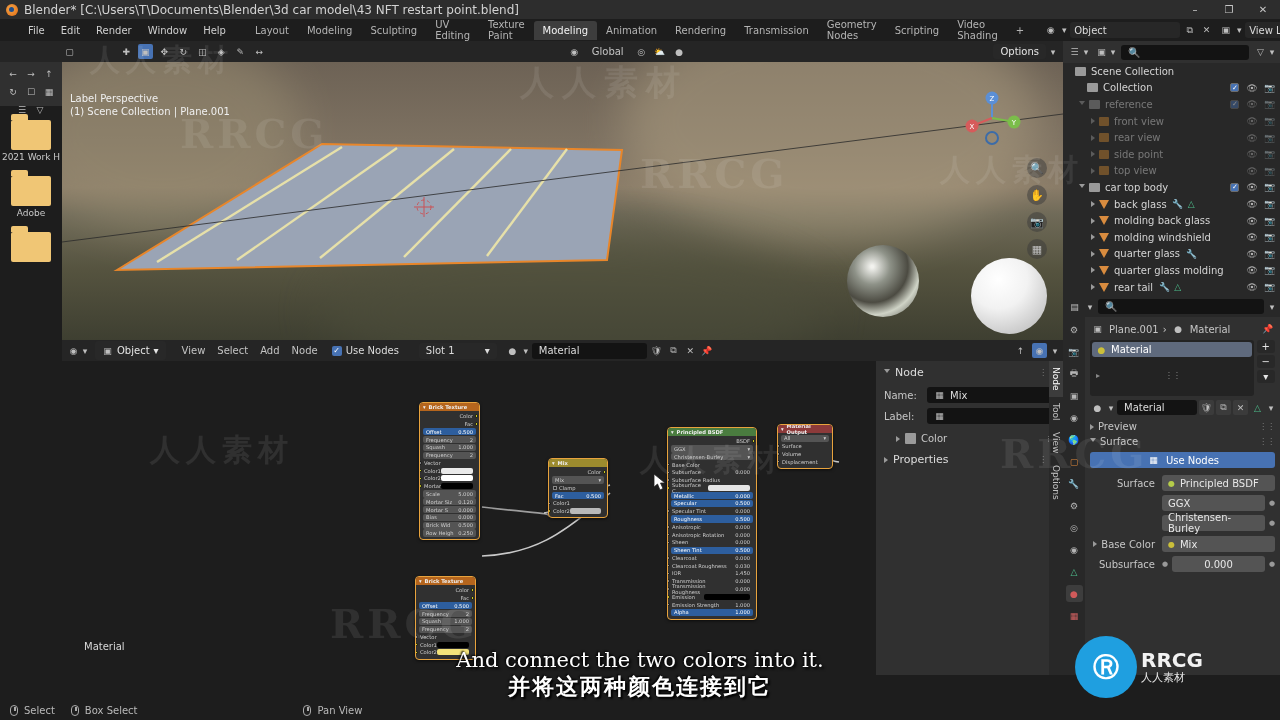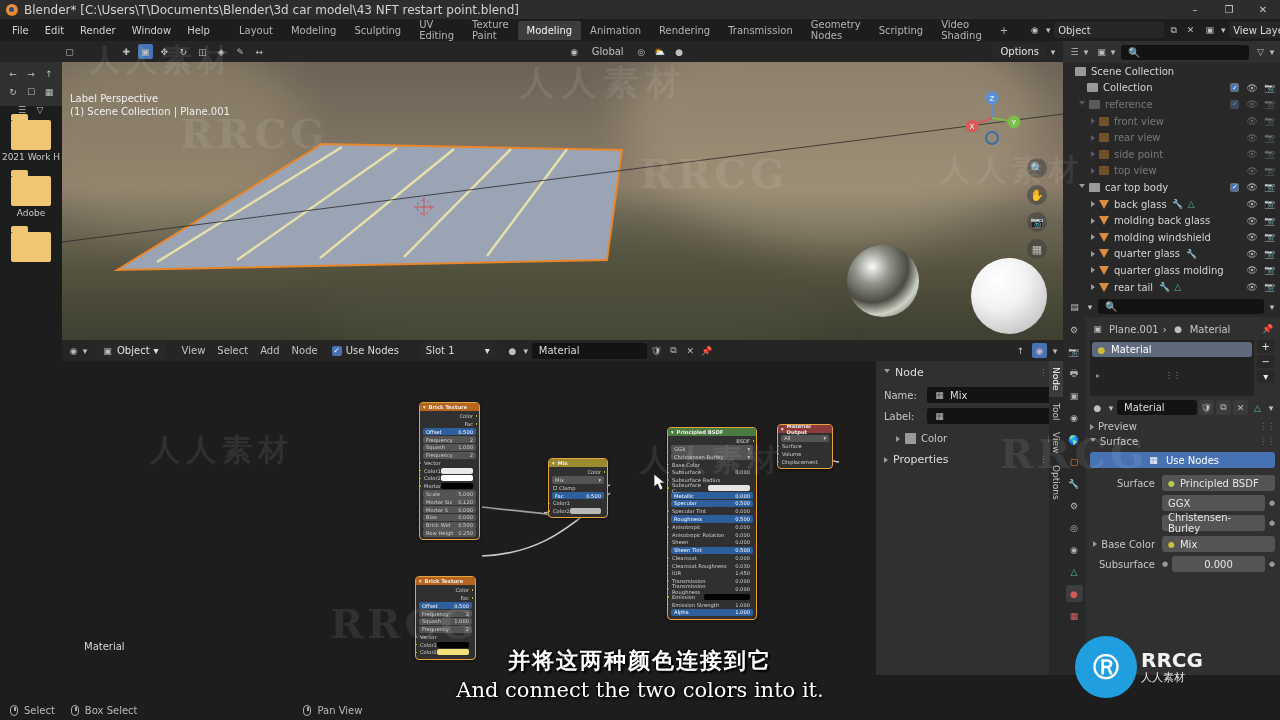--- a/index.html
+++ b/index.html
@@ -156,21 +156,21 @@
     <div class="blenderlogo"></div>
     <div class="t">Blender* [C:\Users\T\Documents\Blender\3d car model\43 NFT restart point.blend]</div>
     <div id="wincontrols">
       <div>–</div>
       <div>❐</div>
       <div>✕</div>
     </div>
   </div>
 
   <div id="topbar">
-    <div class="row" style="padding-left:4px;">
+    <div class="row" style="padding-left:20px;">
       <div class="menu">File</div>
       <div class="menu">Edit</div>
       <div class="menu">Render</div>
       <div class="menu">Window</div>
       <div class="menu">Help</div>
     </div>
     <div class="row" style="margin-left:12px;">
       <div class="wsp">Layout</div>
       <div class="wsp">Modeling</div>
       <div class="wsp">Sculpting</div>
@@ -1025,17 +1025,17 @@
   <div id="status">
     <span class="mouse"></span>
     <span>Select</span>
     <span class="mouse" style="margin-left:10px;"></span>
     <span>Box Select</span>
     <span class="mouse" style="margin-left:160px;"></span>
     <span>Pan View</span>
   </div>
 
   <div id="subs" style="bottom:18px;">
+    <div id="sub_en">And connect the two colors into it.</div>
     <div id="sub_cn">并将这两种颜色连接到它</div>
-    <div id="sub_en">And connect the two colors into it.</div>
   </div>
 
 </div>
 
 </body></html>

